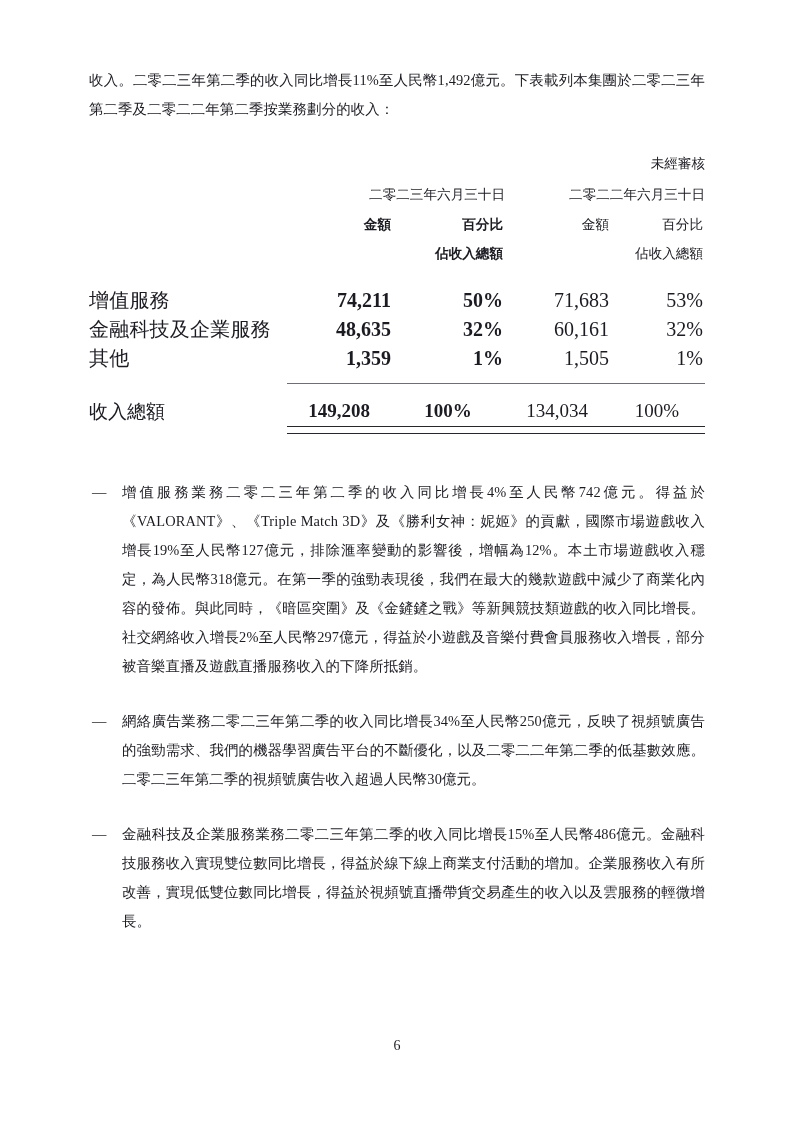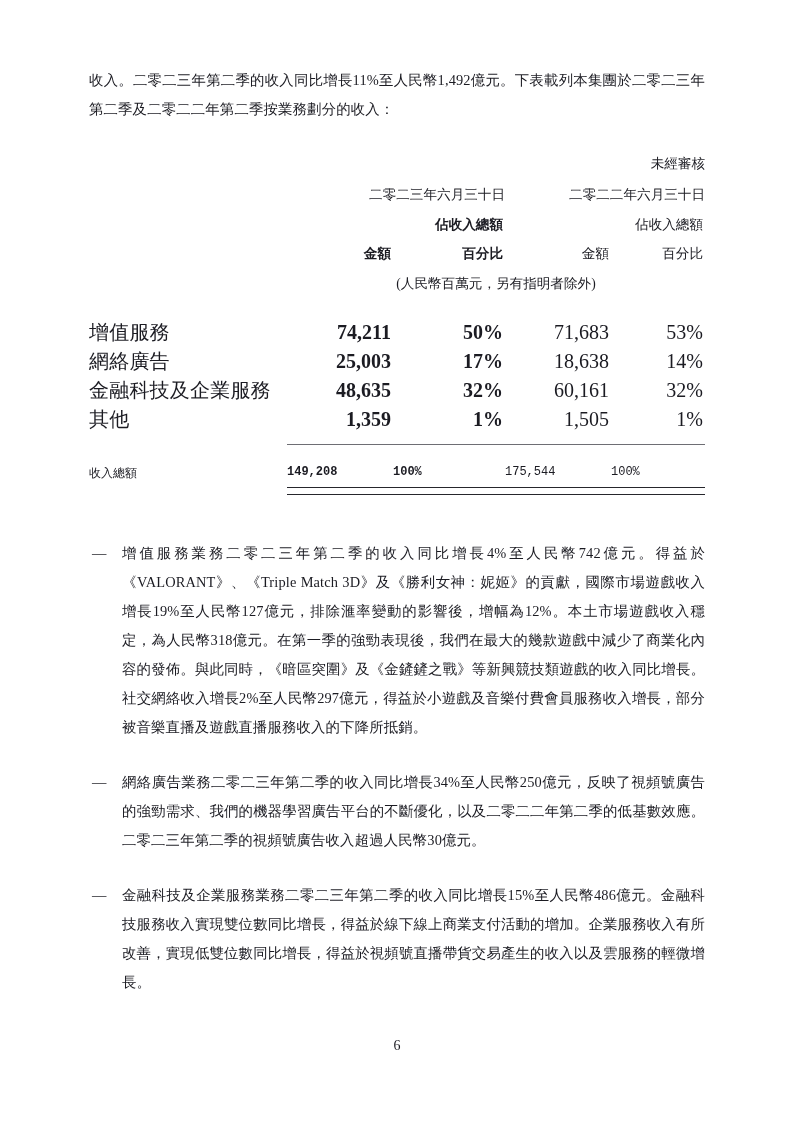--- a/index.html
+++ b/index.html
@@ -115,24 +115,24 @@
 
   
   .rule-row td { height: 10px; padding: 0; }
   .rule-row td.ruled {
     border-bottom: 1.2px solid #6e6e74;
   }
   .gap-row td { height: 12px; }
 
   .total-row td {
     line-height: 30px;
-    font-size: 12px;
+    font-size: 19px;
   }
   .total-row td.lbl { text-align: left; white-space: nowrap; }
-  .total-row td.num { text-align: left; padding-right: 2px; white-space: nowrap; font-family: Liberation Mono, monospace; }
+  .total-row td.num { text-align: center; padding-right: 2px; white-space: nowrap; }
   .total-row td.num.b { font-weight: bold; }
 
   .dbl-row td { height: 7px; padding: 0; }
   .dbl-row td.ruled {
     border-top: 1.3px solid #26262c;
     border-bottom: 1.3px solid #26262c;
     height: 3px;
   }
 
   
@@ -190,56 +190,45 @@
             <td></td>
             <td colspan="4" class="hdr-center-span">未經審核</td>
           </tr>
           <tr class="hdr-row">
             <td></td>
             <td colspan="2">二零二三年六月三十日</td>
             <td colspan="2" class="plain">二零二二年六月三十日</td>
           </tr>
           <tr>
             <td></td>
-            <td></td>
-            <td class="col-head b">佔收入總額</td>
-            <td></td>
-            <td class="col-head n">佔收入總額</td>
-          </tr>
-          <tr>
-            <td></td>
             <td class="col-head b">金額</td>
             <td class="col-head b">百分比</td>
             <td class="col-head n">金額</td>
             <td class="col-head n">百分比</td>
           </tr>
-          <tr class="units-row">
-            <td></td>
-            <td colspan="4">(人民幣百萬元，另有指明者除外)</td>
+          <tr>
+            <td></td>
+            <td></td>
+            <td class="col-head b">佔收入總額</td>
+            <td></td>
+            <td class="col-head n">佔收入總額</td>
           </tr>
 
           <tr class="spacer-row">
             <td colspan="5"></td>
           </tr>
 
           <tr class="data-row">
             <td class="lbl">增值服務</td>
             <td class="num b">74,211</td>
             <td class="num b">50%</td>
             <td class="num">71,683</td>
             <td class="num">53%</td>
           </tr>
           <tr class="data-row">
-            <td class="lbl">網絡廣告</td>
-            <td class="num b">25,003</td>
-            <td class="num b">17%</td>
-            <td class="num">18,638</td>
-            <td class="num">14%</td>
-          </tr>
-          <tr class="data-row">
             <td class="lbl">金融科技及企業服務</td>
             <td class="num b">48,635</td>
             <td class="num b">32%</td>
             <td class="num">60,161</td>
             <td class="num">32%</td>
           </tr>
           <tr class="data-row">
             <td class="lbl">其他</td>
             <td class="num b">1,359</td>
             <td class="num b">1%</td>
@@ -255,21 +244,21 @@
             <td class="ruled"></td>
           </tr>
           <tr class="gap-row">
             <td colspan="5"></td>
           </tr>
 
           <tr class="total-row">
             <td class="lbl">收入總額</td>
             <td class="num b">149,208</td>
             <td class="num b">100%</td>
-            <td class="num">175,544</td>
+            <td class="num">134,034</td>
             <td class="num">100%</td>
           </tr>
 
           <tr class="dbl-row">
             <td></td>
             <td class="ruled"></td>
             <td class="ruled"></td>
             <td class="ruled"></td>
             <td class="ruled"></td>
           </tr>

